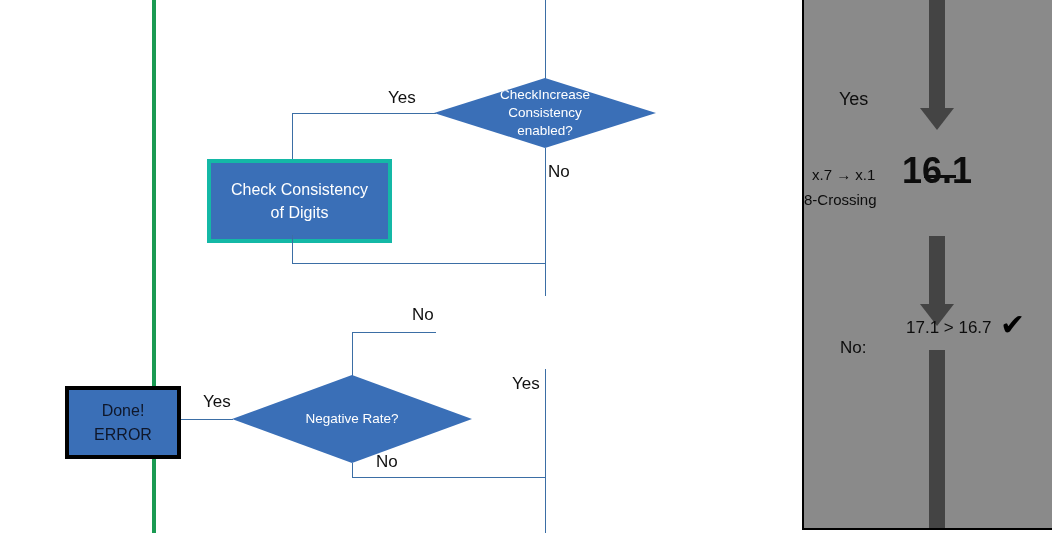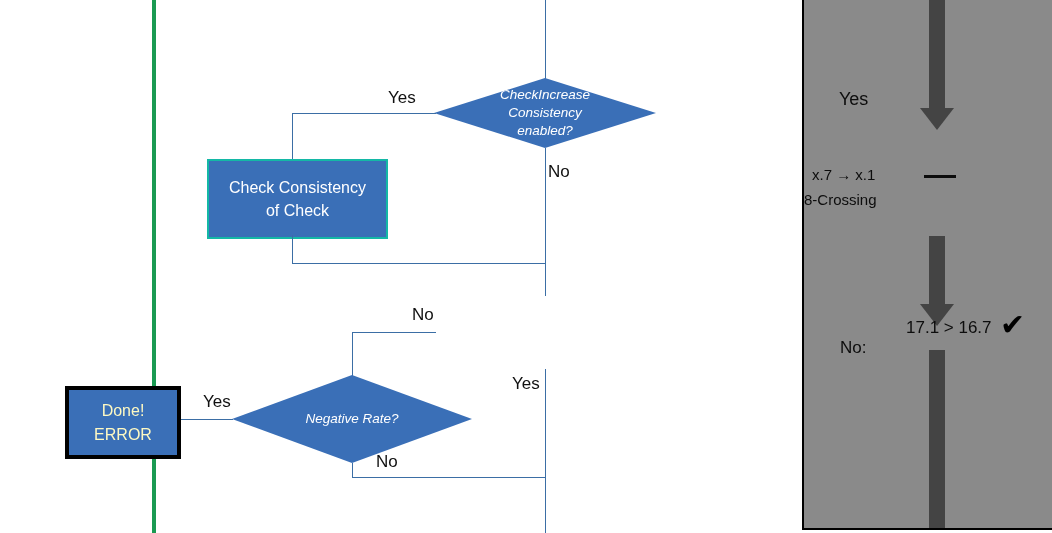--- a/index.html
+++ b/index.html
@@ -24,44 +24,43 @@
   .conn.v{width:1px;}
 
   .diamond{
     position:absolute;
     background:#3a6fb7;
     display:flex;align-items:center;justify-content:center;
     text-align:center;
     color:#ffffff;
     -webkit-clip-path:polygon(50% 0,100% 50%,50% 100%,0 50%);
     clip-path:polygon(50% 0,100% 50%,50% 100%,0 50%);
-    font-style:italic;
   }
   .diamond .dtext{
     font-size:13.5px;line-height:18px;color:#ffffff;
     padding:0 6px;
   }
 
   .procbox{
     position:absolute;
     background:#3a6fb7;
-    border:2px solid #14b8a6;
+    border:4px solid #14b8a6;
     display:flex;align-items:center;justify-content:center;
     color:#ffffff;text-align:center;
   }
   .procbox .ptext{font-size:16px;line-height:23px;color:#fff;}
 
   .errbox{
     position:absolute;
     background:#3a6fb7;
     border:4px solid #000000;
     display:flex;align-items:center;justify-content:center;
     color:#ffffff;text-align:center;
   }
-  .errbox .etext{font-size:16px;line-height:24px;color:#fef9c3;}
+  .errbox .etext{font-size:16px;line-height:24px;color:#0f172a;}
 
   .elabel{
     position:absolute;
     font-size:17px;
     color:#101010;
     white-space:nowrap;
     font-family:"Liberation Sans",sans-serif;
   }
 
   
@@ -121,21 +120,21 @@
     </div>
   </div>
 
   <div class="conn h" style="left:292px;top:113px;width:144px;"></div>
   <div class="conn v" style="left:292px;top:113px;height:48px;"></div>
   <div class="elabel" style="left:388px;top:88px;">Yes</div>
 
   <div class="procbox" style="left:207px;top:159px;width:177px;height:76px;">
     <div class="ptext">
       <span>Check Consistency</span><br>
-      <span>of Check</span>
+      <span>of Digits</span>
     </div>
   </div>
 
   <div class="conn v" style="left:292px;top:235px;height:28px;"></div>
   <div class="conn h" style="left:292px;top:263px;width:254px;"></div>
 
   <div class="conn v" style="left:545px;top:148px;height:148px;"></div>
   <div class="elabel" style="left:548px;top:162px;">No</div>
 
 
@@ -167,20 +166,21 @@
   <div class="panel">
 
     <div class="panel-shaft" style="left:125px;top:0;height:108px;"></div>
     <div class="panel-head" style="left:116px;top:108px;"></div>
 
     <div class="ptxt yes-lbl" style="left:35px;top:89px;">Yes</div>
 
     <div class="ptxt small-lbl" style="left:8px;top:166px;">x.7 → x.1</div>
     <div class="ptxt small-lbl" style="left:0px;top:191px;">8-Crossing</div>
 
+    <div class="ptxt big-num" style="left:98px;top:150px;">16.1</div>
     <div class="strike" style="left:120px;top:175px;width:32px;"></div>
 
 
     <div class="panel-shaft" style="left:125px;top:236px;height:68px;"></div>
     <div class="panel-head" style="left:116px;top:304px;"></div>
 
     <div class="ptxt row-lbl" style="left:36px;top:338px;">No:</div>
     <div class="ptxt row-lbl" style="left:102px;top:318px;">17.1 &gt; 16.7</div>
     <div class="check" style="left:196px;top:310px;">✔</div>
 

